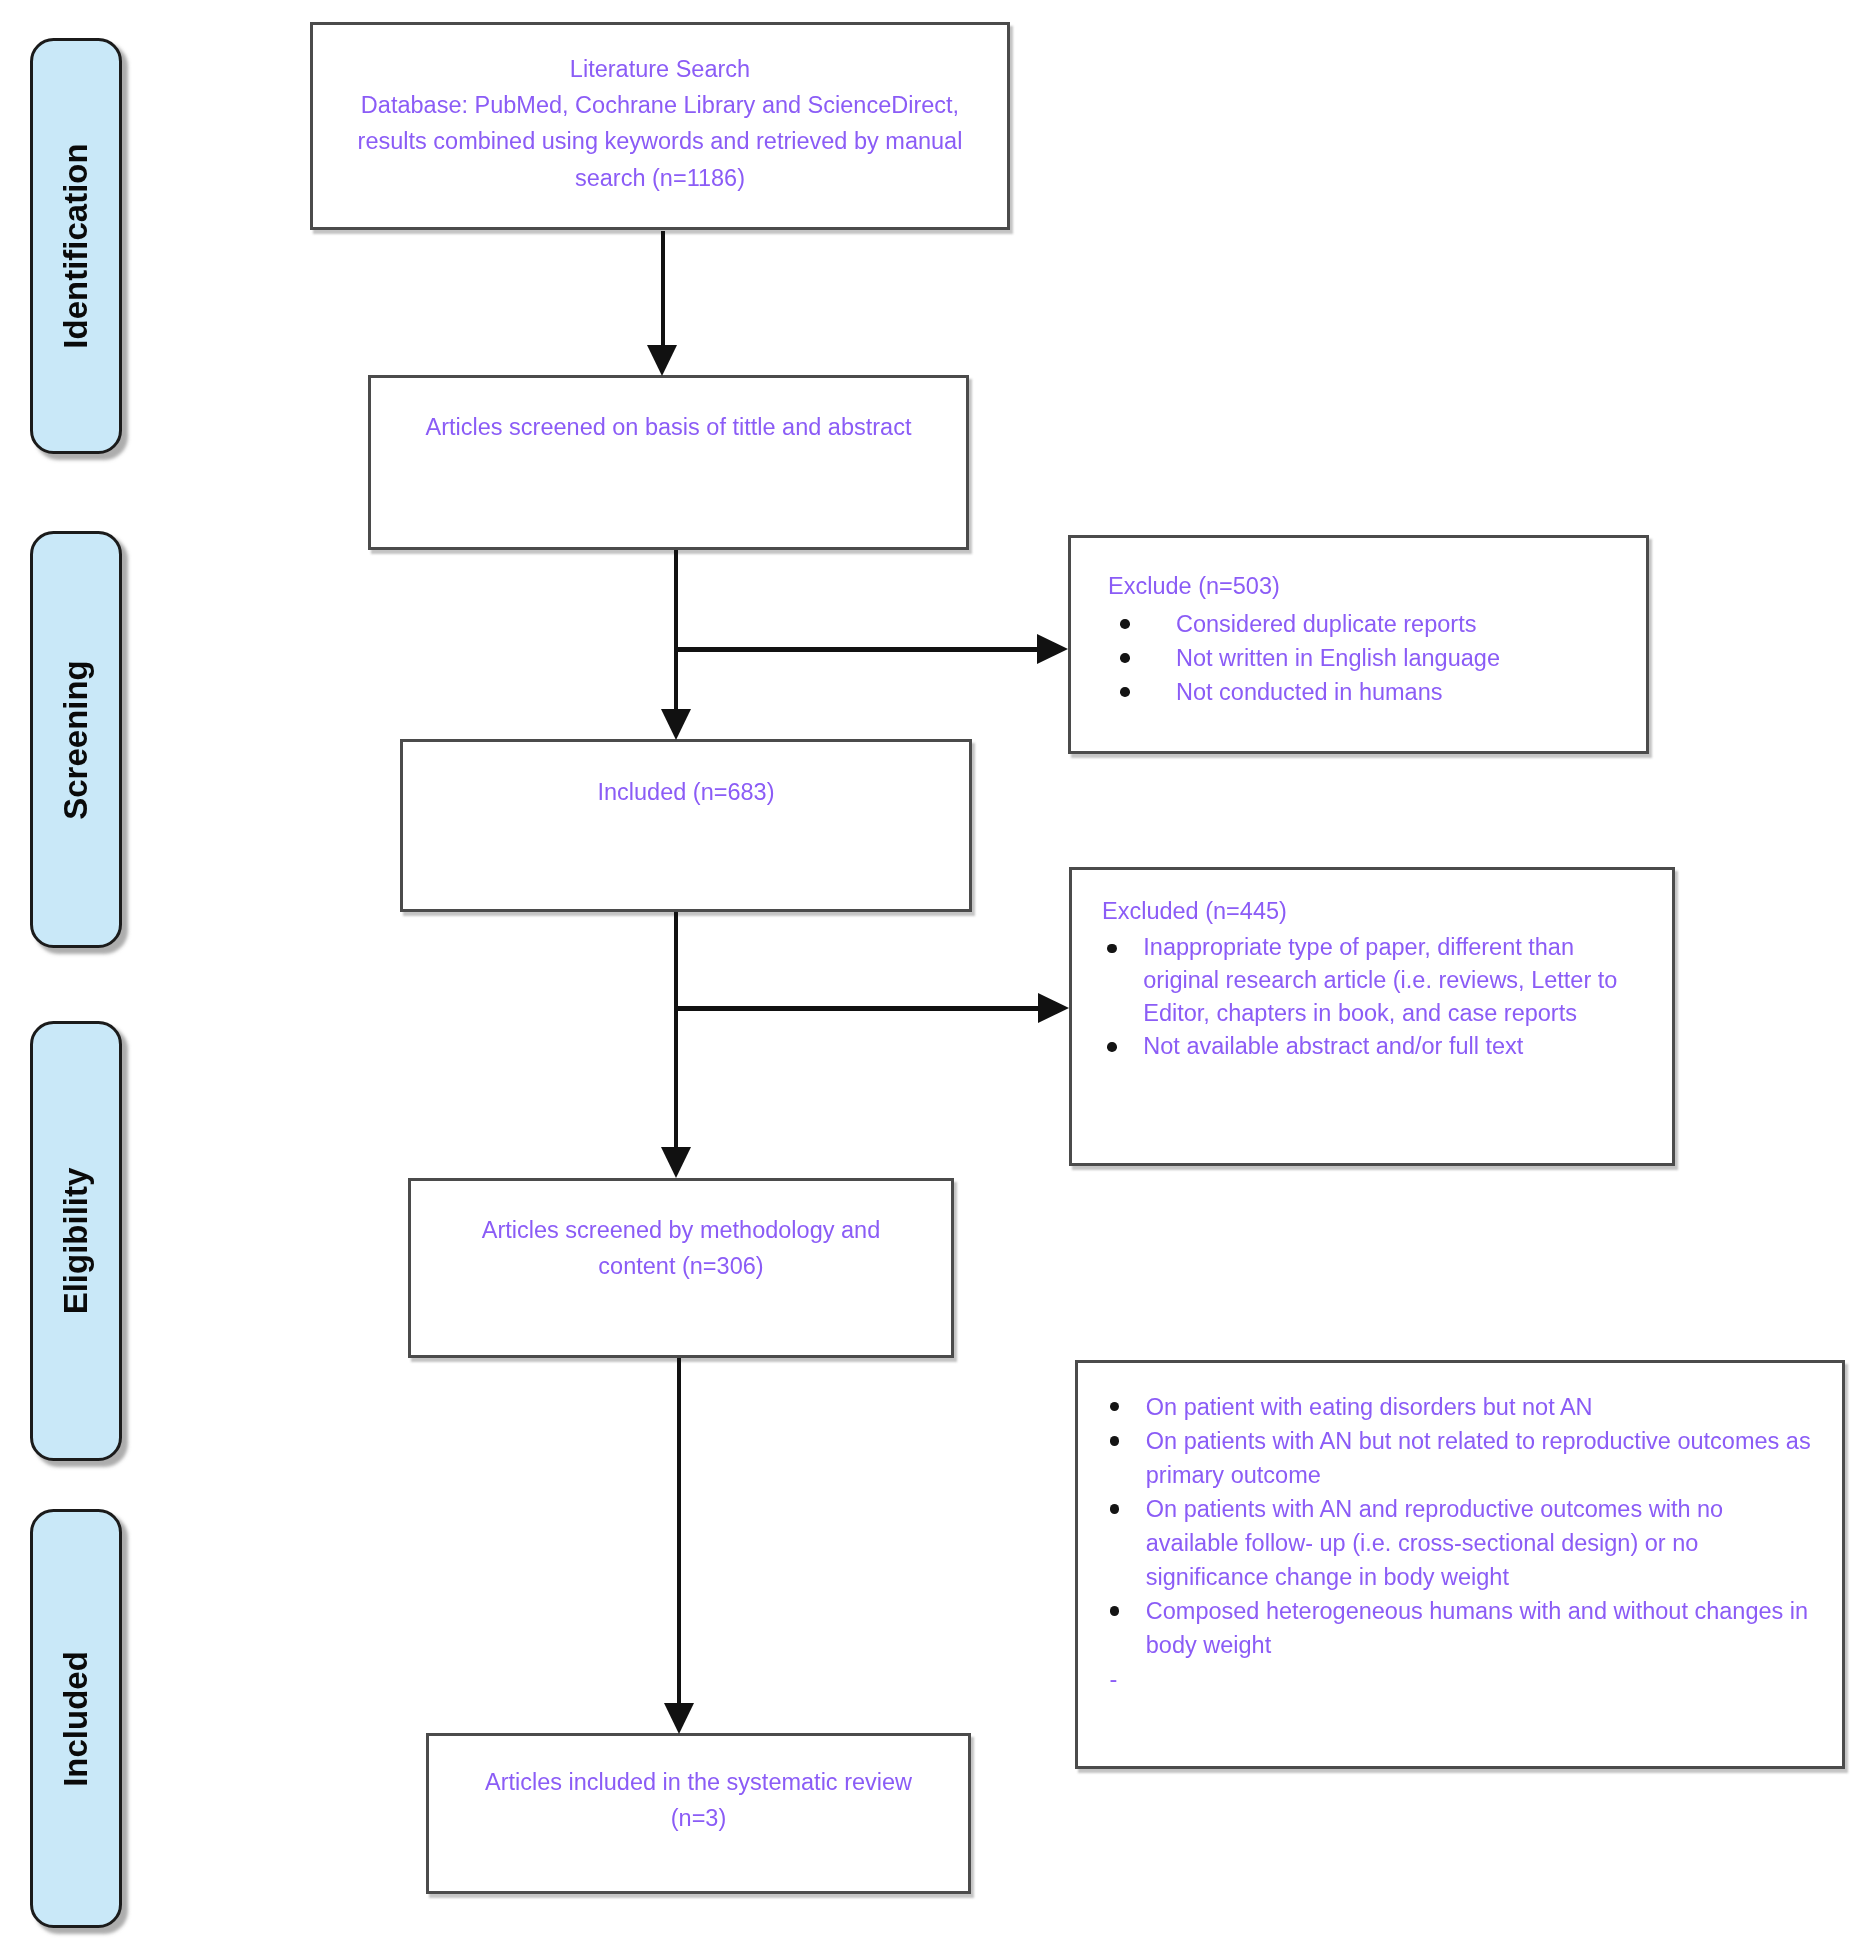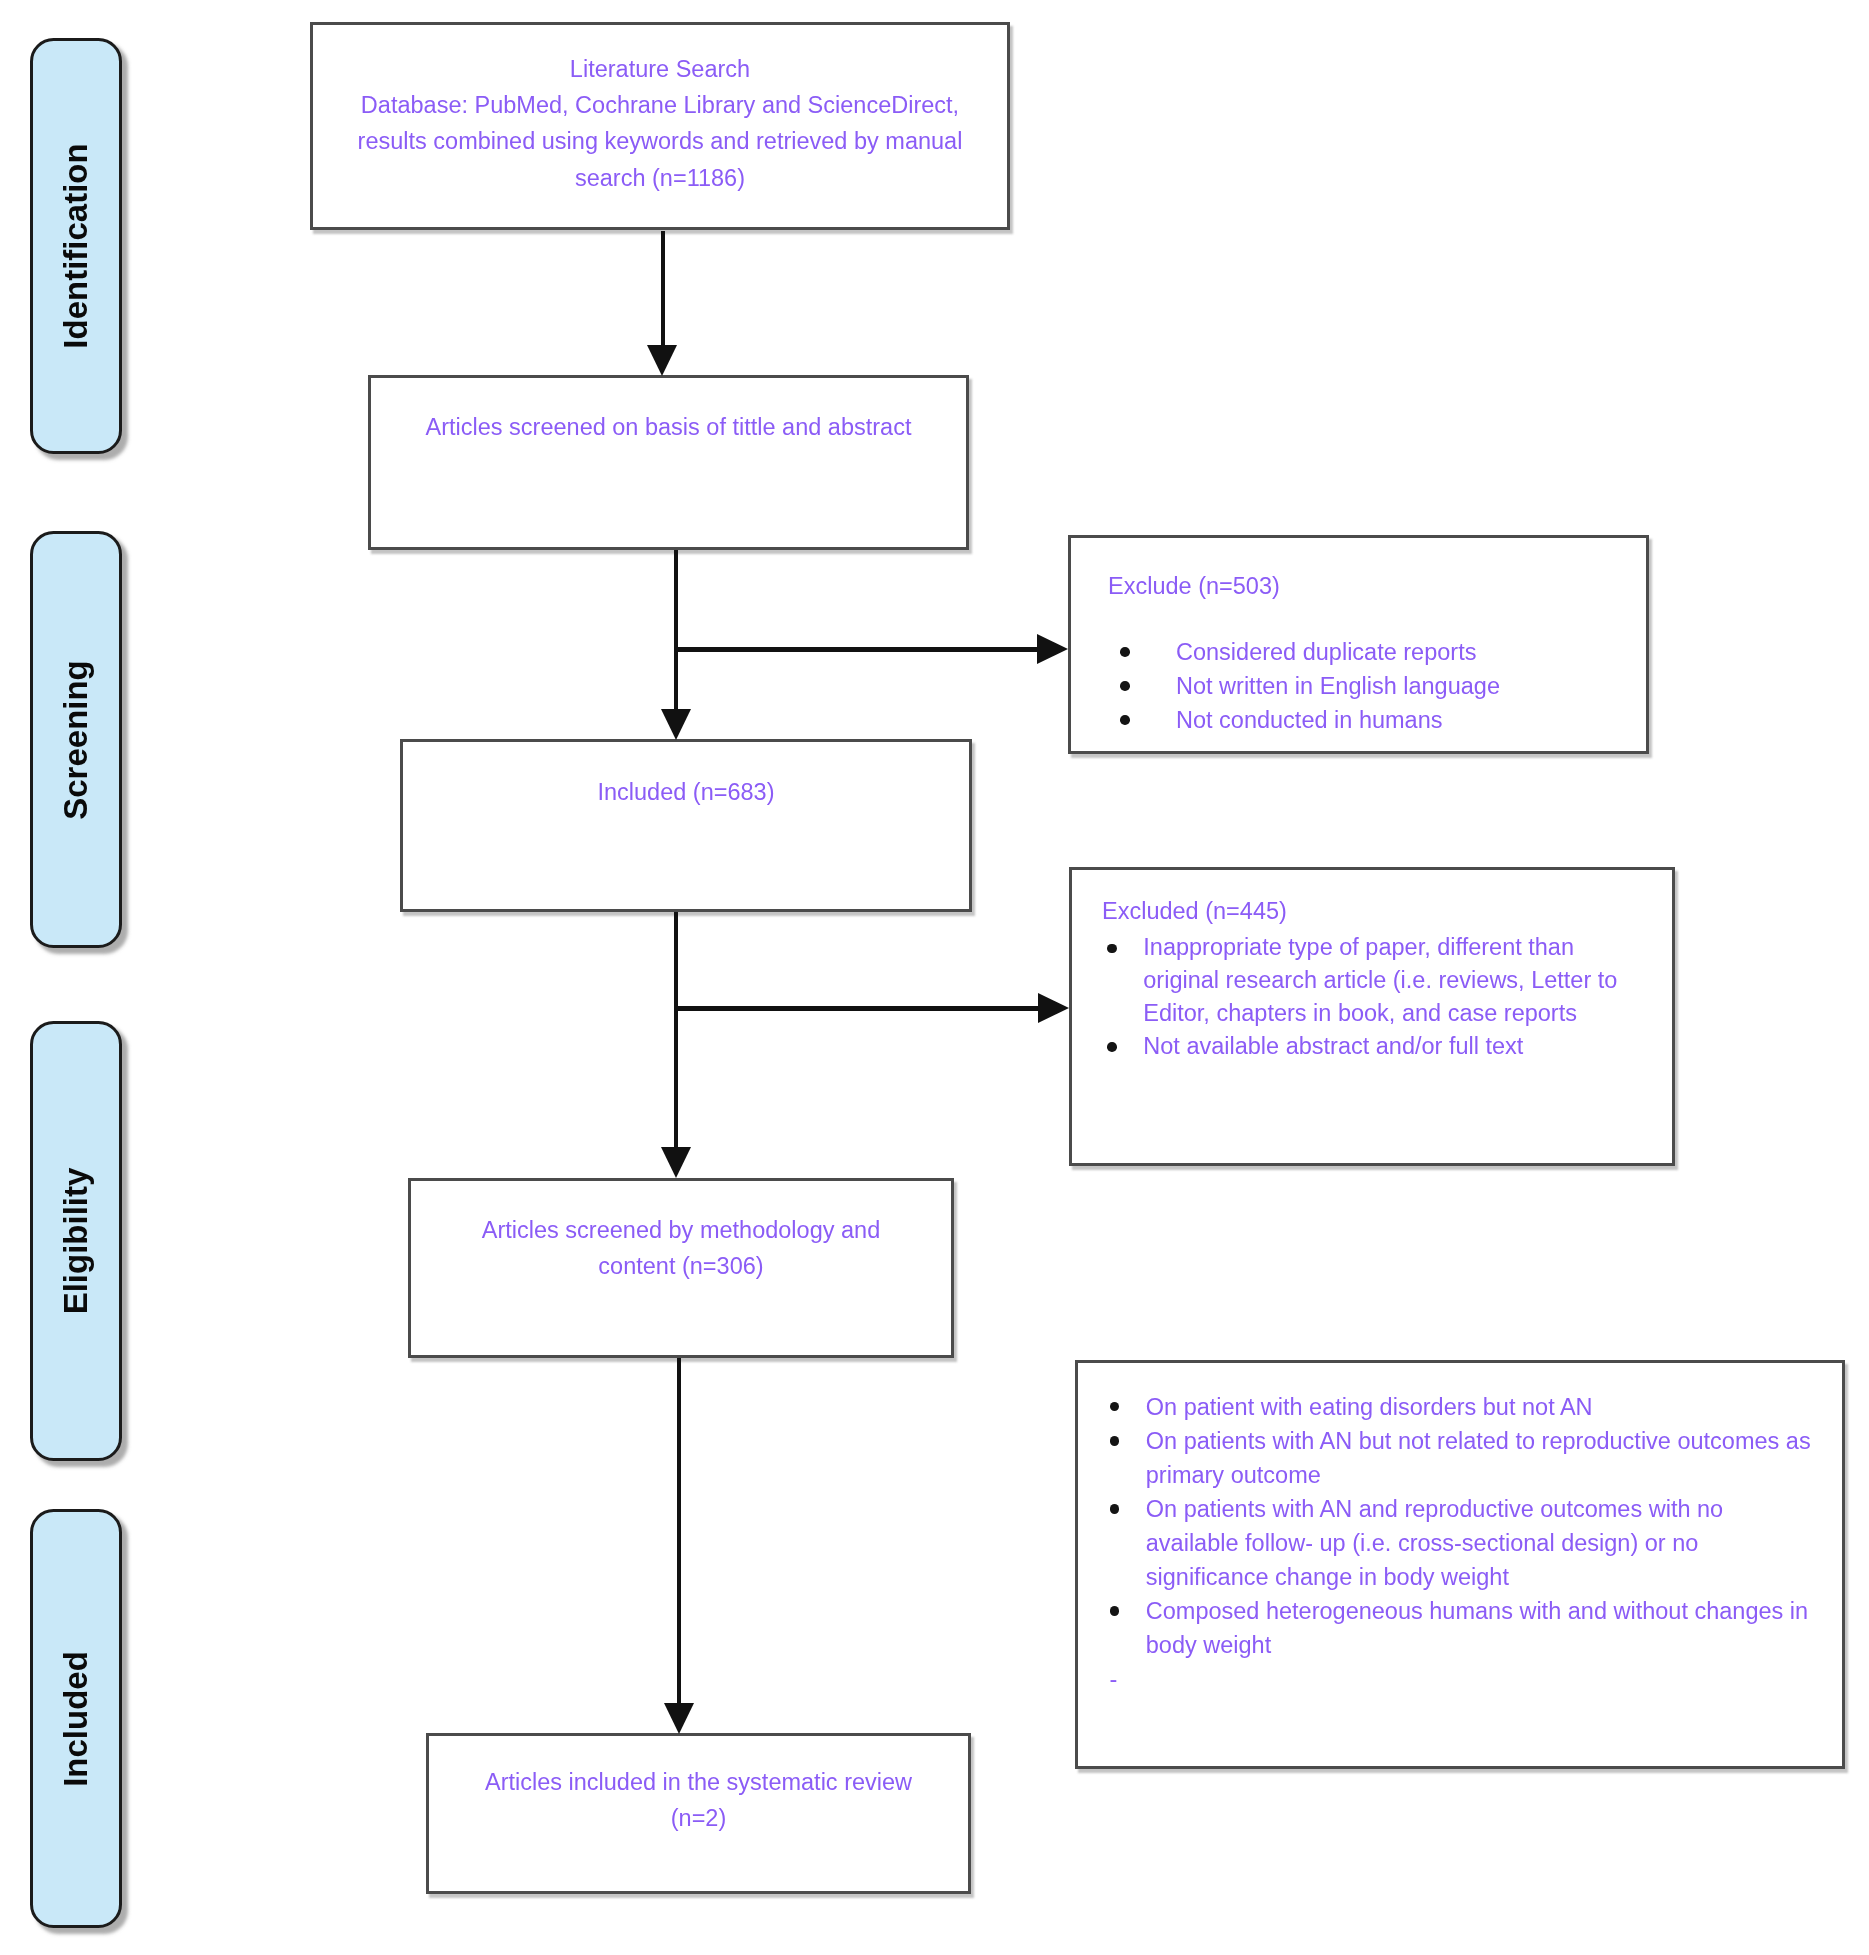--- a/index.html
+++ b/index.html
@@ -37,21 +37,21 @@
   #box-included-683 { left: 400px;  top: 739px; width: 572px; height: 173px; padding: 32px 15.3px 0; }
   #box-methodology  { left: 408px;  top: 1178px; width: 546px; height: 180px; padding: 31px 31px 0; }
   #box-final        { left: 426px;  top: 1733px; width: 545px; height: 161px; padding: 28px 20.4px 0; }
 
   
   .exbox { text-align: left; }
   #box-ex503 { left: 1068px; top: 535px; width: 581px; height: 219px; padding: 31px 18px 0 37px; line-height: 1.45; }
   #box-ex377 { left: 1069px; top: 867px; width: 606px; height: 299px; padding: 24.5px 33px 0 30px;  line-height: 1.40; }
   #box-ex301 { left: 1075px; top: 1360px; width: 770px; height: 409px; padding: 26.5px 23px 0 26.5px;  line-height: 1.45; }
 
-  #box-ex503 .ex-heading { margin-bottom: 32px; }
+  #box-ex503 .ex-heading { margin-bottom: 4px; }
   #box-ex377 .ex-heading { margin-bottom: 4.1px; }
   #box-ex301 .ex-heading { margin-bottom: 32px; }
 
   .bullet-row { display: flex; align-items: flex-start; }
   .bullet-dot { flex: none; width: 9.7px; height: 9.7px; border-radius: 50%; background: #141414; margin-top: 12.3px; }
   #box-ex503 .bullet-dot { margin-left: 12.3px; margin-right: 46px; }
   #box-ex377 .bullet-dot { margin-left: 5.1px; margin-right: 26.5px; }
   #box-ex301 .bullet-dot { margin-left: 5.1px; margin-right: 26.5px; }
   .dash-row { padding-left: 5.1px; }
 
@@ -99,21 +99,21 @@
   <div class="fbox center" id="box-included-683">
     <div>Included (n=683)</div>
   </div>
 
   <div class="fbox center" id="box-methodology">
     <div>Articles screened by methodology and content (n=306)</div>
   </div>
 
   <div class="fbox center" id="box-final">
     <div>Articles included in the systematic review</div>
-    <div>(n=2)</div>
+    <div>(n=3)</div>
   </div>
 
   <div class="fbox exbox" id="box-ex503">
     <div class="ex-heading">Exclude (n=503)</div>
     <div class="bullet-row">
       <span class="bullet-dot"></span>
       <span>Considered duplicate reports</span>
     </div>
     <div class="bullet-row">
       <span class="bullet-dot"></span>

